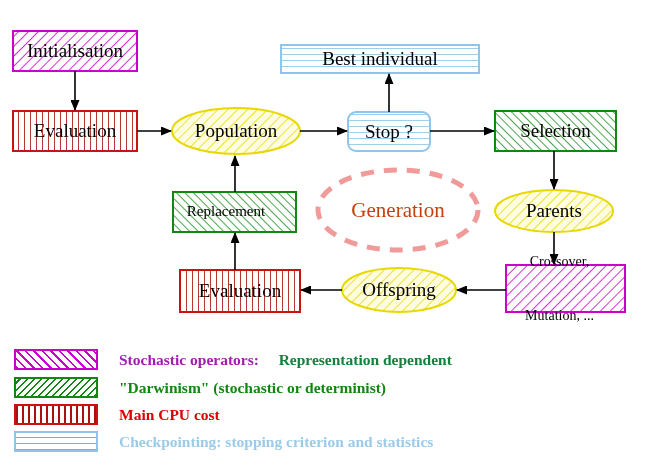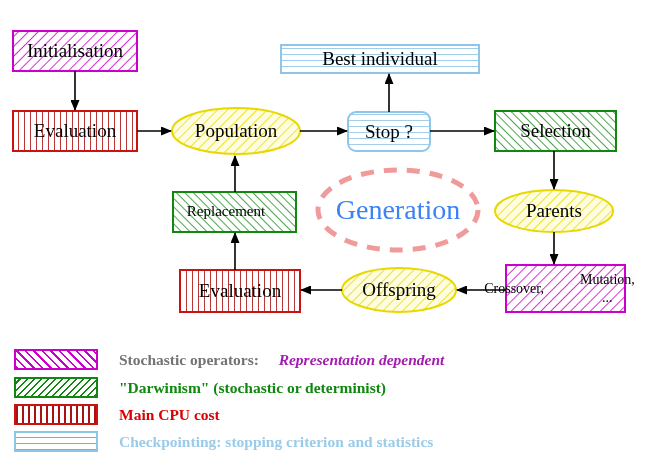--- a/index.html
+++ b/index.html
@@ -7,26 +7,26 @@
        font-family:"Liberation Serif","DejaVu Serif",serif;}
   #stage{position:absolute;left:0;top:0;width:670px;height:465px;}
   svg.layer{position:absolute;left:0;top:0;width:670px;height:465px;}
   .node{position:absolute;display:flex;align-items:center;justify-content:center;
         text-align:center;color:#000;font-size:19px;line-height:1.05;z-index:3;}
   .node.two-line{font-size:14px;line-height:1.25;}
   .legend-row{position:absolute;display:flex;align-items:center;z-index:3;}
   .swatch{width:84px;height:21px;box-sizing:border-box;}
   .legend-text{margin-left:21px;font-size:15.5px;white-space:nowrap;
                font-family:"Liberation Serif","DejaVu Serif",serif;font-weight:bold;}
-  .lt-magenta{color:#737373;}
-  .lt-gold{color:#a21caf;font-style:italic;}
+  .lt-magenta{color:#a21caf;}
+  .lt-gold{color:#15803d;}
   .lt-green{color:#108810;}
   .lt-red{color:#dd0000;}
   .lt-blue{color:#9ccbe8;}
-  .gen-label{position:absolute;z-index:3;color:#3b82f6;font-size:28px;}
+  .gen-label{position:absolute;z-index:3;color:#c2410c;font-size:21px;}
 </style>
 </head>
 <body>
 
 <div id="stage">
 
   <svg class="layer" viewBox="0 0 670 465" xmlns="http://www.w3.org/2000/svg">
     <defs>
       <pattern id="pat-magenta" width="7" height="7" patternUnits="userSpaceOnUse" patternTransform="rotate(45)">
         <rect width="7" height="7" fill="#ffffff"></rect>
@@ -113,21 +113,21 @@
   </div>
 
   <div class="node" style="left:495px;top:190px;width:118px;height:42px;">
     <span>Parents</span>
   </div>
 
   <div class="node" style="left:495px;top:111px;width:121px;height:40px;">
     <span>Selection</span>
   </div>
 
-  <div class="node two-line" style="left:506px;top:265px;width:107px;height:47px;flex-direction:row;gap:36px;">
+  <div class="node two-line" style="left:506px;top:265px;width:107px;height:47px;flex-direction:column;gap:36px;">
     <span>Crossover,</span>
     <span>Mutation, ...</span>
   </div>
 
   <div class="node" style="left:342px;top:268px;width:114px;height:44px;">
     <span>Offspring</span>
   </div>
 
   <div class="node" style="left:180px;top:270px;width:120px;height:42px;">
     <span>Evaluation</span>

